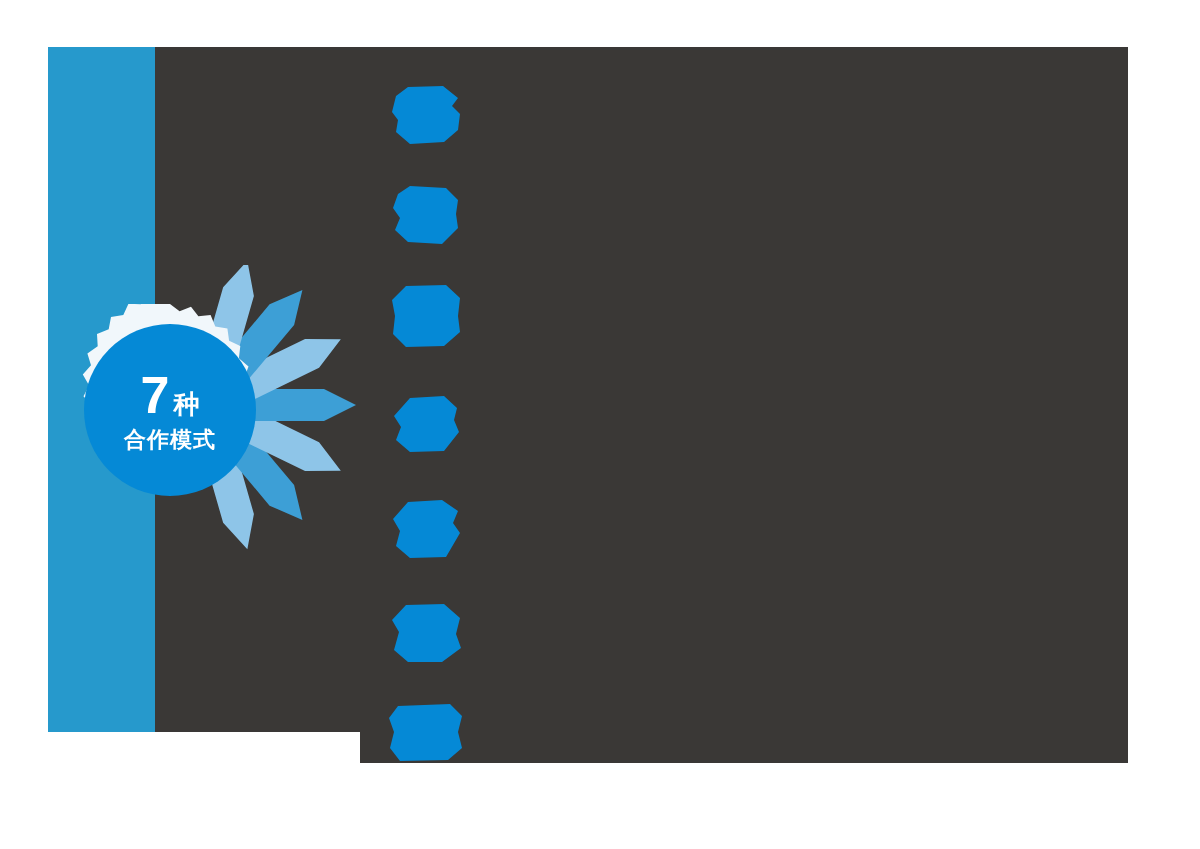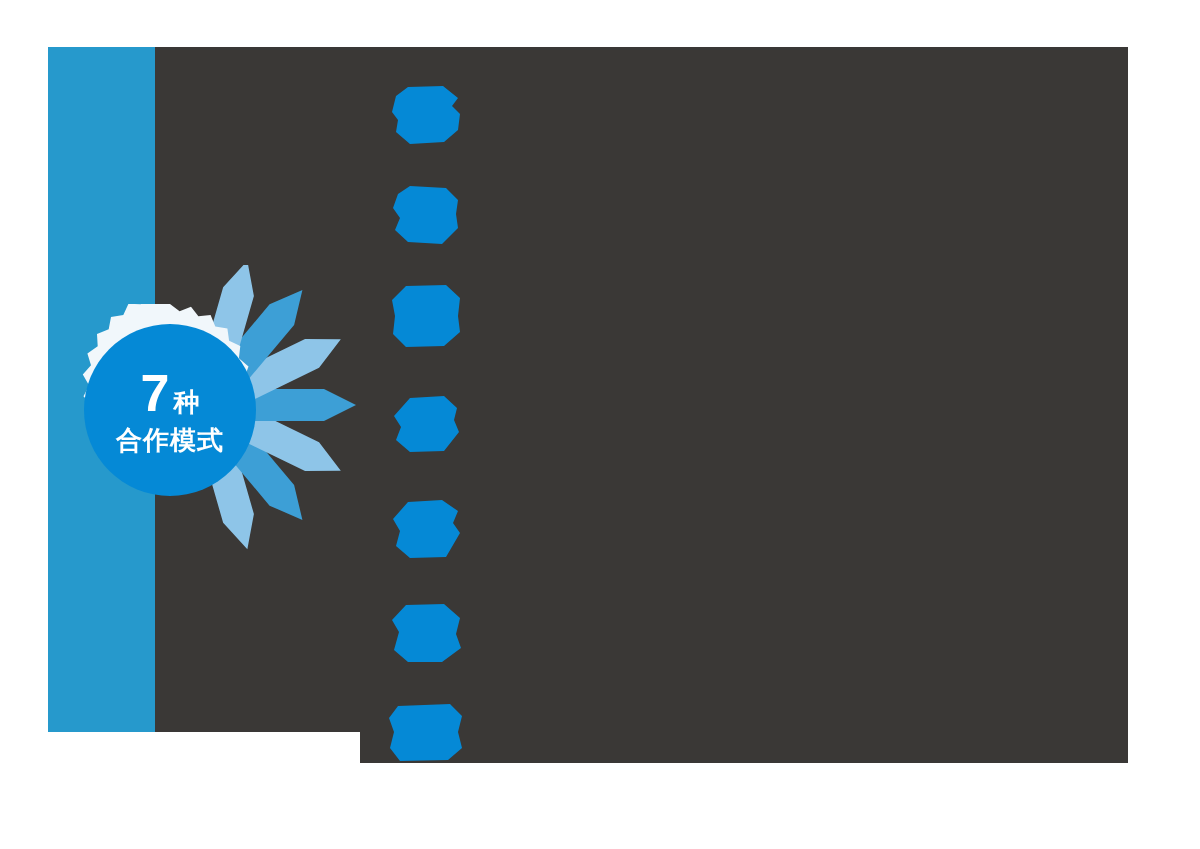--- a/index.html
+++ b/index.html
@@ -94,21 +94,21 @@
     font-size: 52px;
     font-weight: 700;
     letter-spacing: -1px;
   }
   .badge-unit {
     font-size: 26px;
     font-weight: 700;
     margin-left: 5px;
   }
   .badge-sub {
-    font-size: 26px;
+    font-size: 22px;
     font-weight: 700;
     letter-spacing: 1px;
     text-align: center;
   }
 
   
   .markers {
     position: absolute;
     left: 380px;
     top: 47px;

